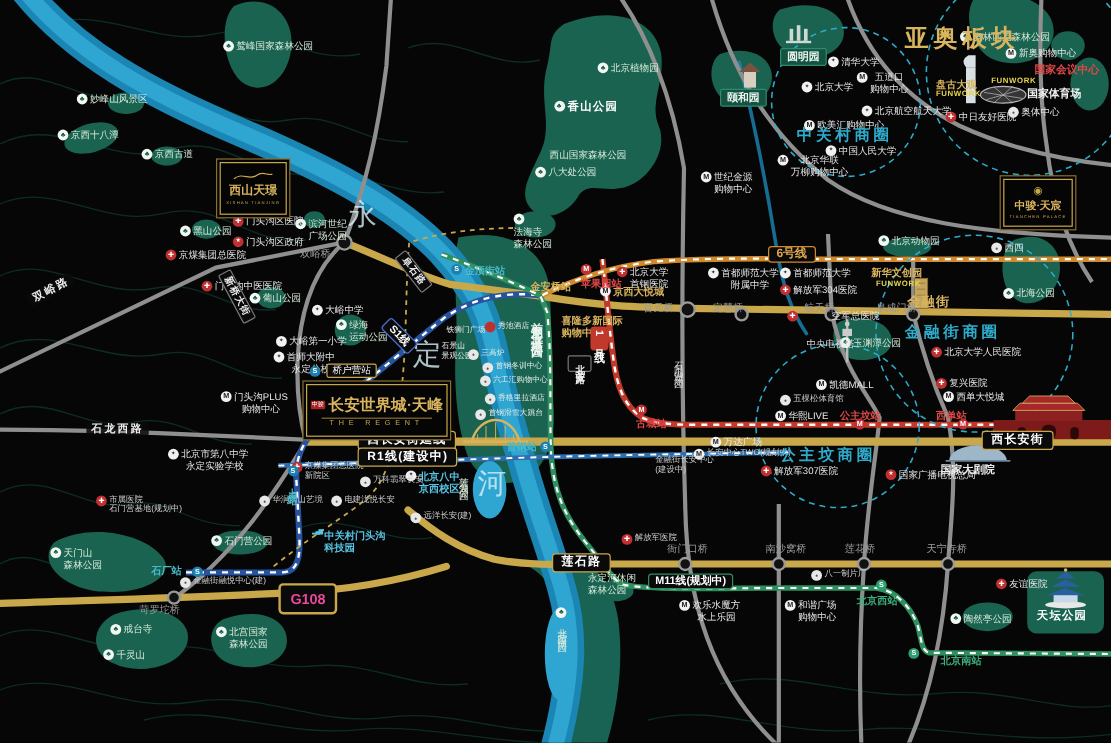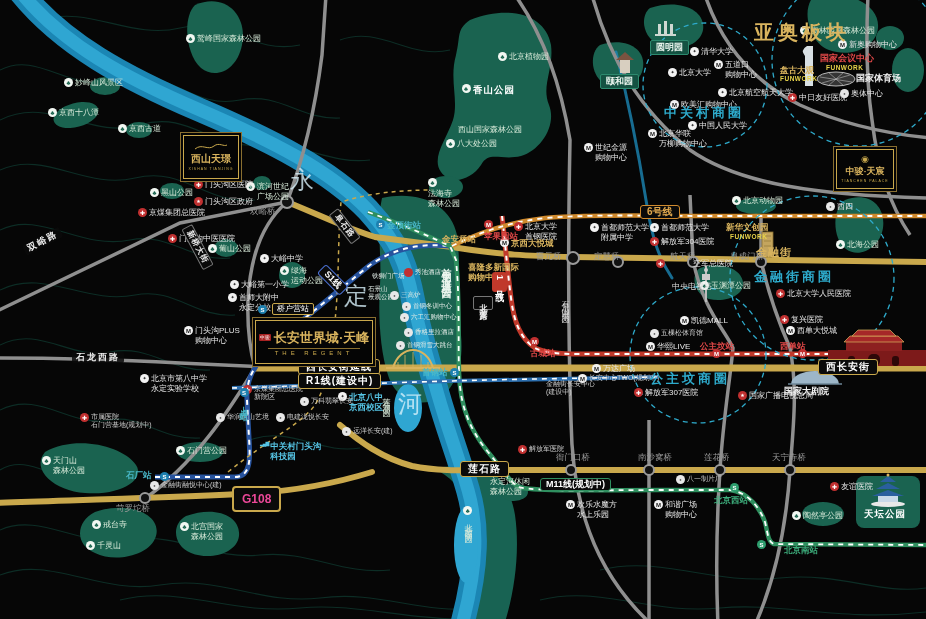--- a/index.html
+++ b/index.html
@@ -22,29 +22,29 @@
   .i-mred{background:#c03030;color:#fff;font-weight:bold;}
   .i-dot{background:#e8e8e8;color:#555;font-size:4px;}
   .i-rdot{background:#c03030;color:#c03030;font-size:3px;}
   .i-sig{background:transparent;color:#56c4e4;width:auto;height:auto;border-radius:0;
          font-size:5px;letter-spacing:-1px;}
   .park{color:#d8ead9;font-size:8px;}
   .parkbig{color:#fff;font-size:9.5px;font-weight:bold;letter-spacing:1px;}
   .park-pill{background:#145242;border:1px solid #2d8a6e;color:#eaf5ee;font-size:9px;
              padding:1px 5px;border-radius:2px;font-weight:bold;}
   .park-v-big{color:#eaf5ee;font-size:10px;font-weight:bold;}
-  .poi{color:#e6e6e6;font-size:8px;}
+  .poi{color:#e6e6e6;font-size:8px;text-align:center;}
   .poi-s{color:#cfcfcf;font-size:7px;}
   .poi-xs{color:#dfe9e4;font-size:6.5px;}
   .white{color:#f0f0f0;font-size:9px;font-weight:bold;}
   .white-s{color:#ddd;font-size:8px;}
   .blue-b{color:#56c4e4;font-size:8.5px;font-weight:bold;}
   .gold-b{color:#d9b45e;font-size:8.5px;font-weight:bold;}
   .gold-big{color:#d9b45e;font-size:11px;font-weight:bold;letter-spacing:1px;}
-  .red-b{color:#e04848;font-size:9px;font-weight:bold;}
+  .red-b{color:#e04848;font-size:9px;font-weight:bold;margin-left:42px;}
   .funwork{color:#e8d44a;font-size:6.5px;letter-spacing:.5px;font-weight:bold;}
   .bridge{color:#9a9a9a;font-size:8.5px;}
   .river{color:rgba(215,240,250,.8);font-size:24px;font-family:"Liberation Serif","DejaVu Serif",serif;}
   .area-gold{color:#d9b45e;font-size:20px;font-weight:bold;letter-spacing:4px;}
   .area-gold-m{color:#d9b45e;font-size:15px;font-weight:bold;letter-spacing:2px;text-align:center;}
   .circle-lbl{color:#2eaacb;font-size:13px;font-weight:bold;letter-spacing:3px;}
   .st-s1{color:#49b8c8;font-size:8.5px;font-weight:bold;}
   .st-gold{color:#d9b45e;font-size:8.5px;font-weight:bold;}
   .st-red{color:#e04848;font-size:8.5px;font-weight:bold;flex-direction:column;}
   .st-green{color:#3dae7c;font-size:8.5px;font-weight:bold;}

